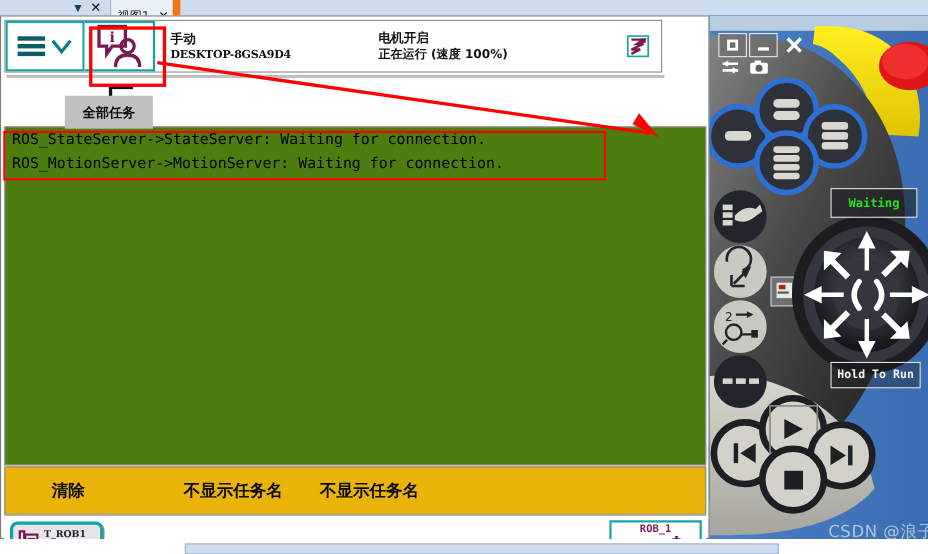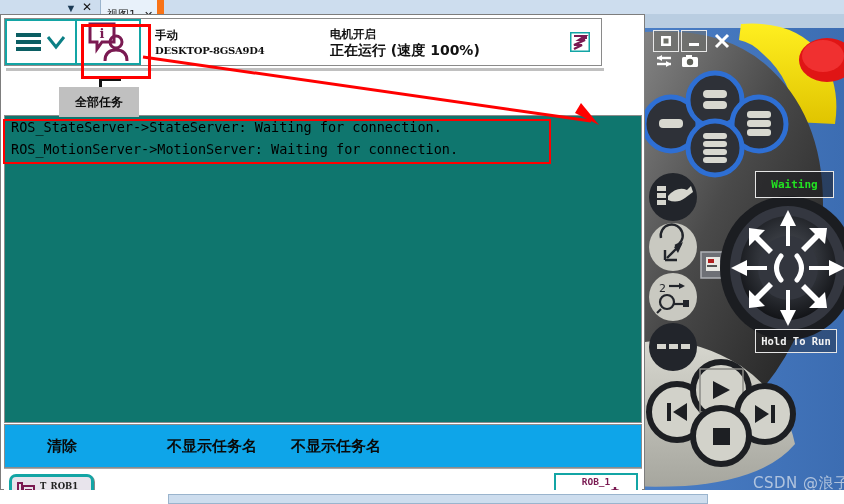--- a/index.html
+++ b/index.html
@@ -99,21 +99,21 @@
   .fp-op-btn {
     width: 64px; height: 100%;
     border: 2px solid #13a5a5;
     border-left: none;
     background: #ffffff;
     display: flex; align-items: center; justify-content: center;
     position: relative;
     cursor: pointer;
   }
   .fp-status-cols {
-    flex: 1; display: flex; padding-left: 14px; align-items: center;
+    flex: 1; display: flex; padding-left: 14px; align-items: center; gap: 14px;
   }
   .fp-col { display: flex; flex-direction: column; justify-content: center; }
   .fp-col.c1 { width: 175px; }
   .fp-col.c2 { flex: 1; }
   .fp-line1 {
     font-family: "DejaVu Sans", sans-serif;
     font-size: 11.5px; font-weight: bold; color: #111; line-height: 16px;
   }
   .fp-line2 {
     font-family: "DejaVu Serif", serif;
@@ -150,21 +150,21 @@
     z-index: 30;
   }
 
   
   .red-arrow { position: absolute; left: 140px; top: 40px; z-index: 35; pointer-events: none; }
 
   
   .fp-log {
     position: absolute; left: 3px; top: 100px;
     width: 638px; height: 308px;
-    background: #0f766e;
+    background: #4d7c0f;
     border: 1px solid #8c8c8c;
     overflow: hidden;
   }
   .log-line {
     font-family: "DejaVu Sans Mono", monospace;
     font-size: 13.5px;
     color: #000000;
     line-height: 22px;
     padding-left: 6px;
     white-space: pre;
@@ -173,21 +173,21 @@
     position: absolute; left: 2px; top: 104px;
     width: 548px; height: 45px;
     border: 2px solid #ff0000;
     z-index: 36; pointer-events: none;
   }
 
   
   .fp-btnstrip {
     position: absolute; left: 3px; top: 409px;
     width: 638px; height: 44px;
-    background: #0ea5e9;
+    background: #eab308;
     border: 1px solid #8c8c8c;
     display: flex; align-items: center;
   }
   .fp-btn {
     font-family: "DejaVu Sans", sans-serif;
     font-size: 15px; font-weight: bold; color: #0a0a0a;
     cursor: pointer;
     white-space: nowrap;
   }
   .fp-btn.b1 { margin-left: 42px; }
@@ -343,21 +343,21 @@
         </svg>
       </div>
 
       <div class="fp-status-cols">
         <div class="fp-col c1">
           <div class="fp-line1">手动</div>
           <div class="fp-line2">DESKTOP-8GSA9D4</div>
         </div>
         <div class="fp-col c2">
           <div class="fp-line1">电机开启</div>
-          <div class="fp-line1" style="font-size:14px">正在运行 (速度 100%)</div>
+          <div class="fp-line1" style="font-size:11px">正在运行 (速度 100%)</div>
         </div>
       </div>
 
       <div class="fp-quickset">
         <svg width="20" height="20" viewBox="0 0 20 20">
           <rect x="0.5" y="0.5" width="19" height="19" fill="#ffffff" stroke="#13a5a5" stroke-width="2"></rect>
           <path d="M4 4 H15 L9 8 H15 L4 13 H12 L4 17" fill="none" stroke="#7a1a52" stroke-width="2.2"></path>
           <rect x="13" y="3" width="4" height="4" fill="#7a1a52"></rect>
         </svg>
       </div>

